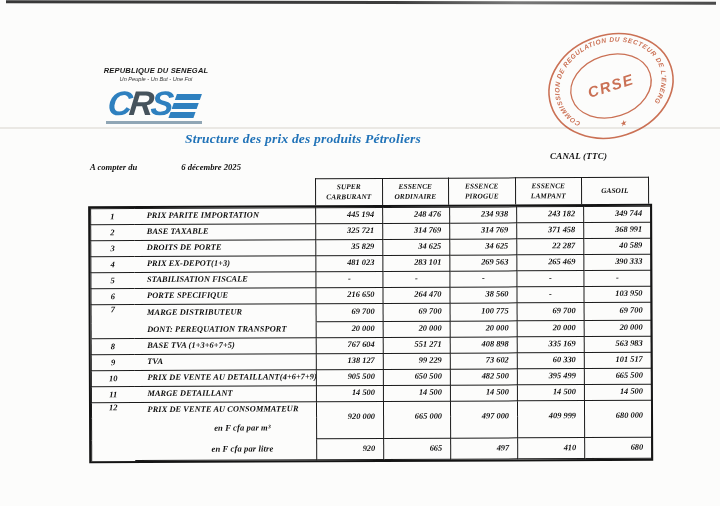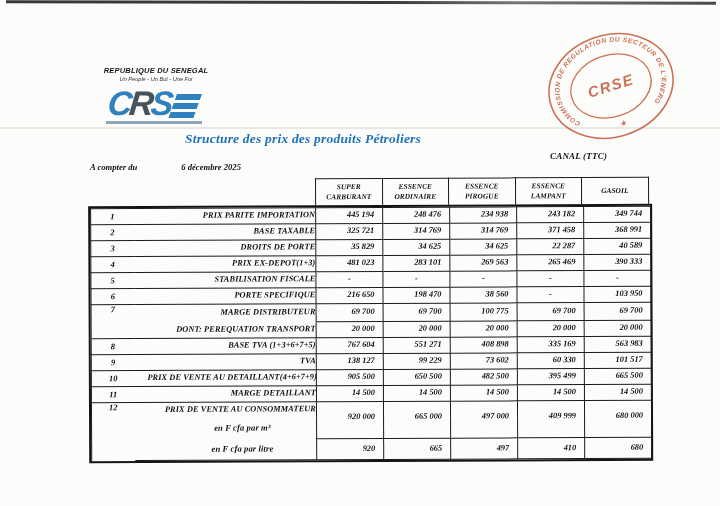--- a/index.html
+++ b/index.html
@@ -39,21 +39,21 @@
   .uh{width:67.5px;margin-left:-1px;border:1px solid #1a1a1a;border-bottom:none;
       box-sizing:border-box;display:flex;flex-direction:column;justify-content:center;
       text-align:center;font-size:7.3px;font-weight:bold;line-height:1.35;letter-spacing:.1px;
       background:#fcfcfb;}
   .uh:first-child{margin-left:0;}
   .tbl-wrap{position:absolute;top:27px;left:0;width:564px;border:2px solid #141414;box-sizing:border-box;}
   table{width:100%;border-collapse:collapse;table-layout:fixed;}
   td{border:1px solid #1b1b1b;font-weight:bold;font-size:8.3px;color:#0e0e0e;
      padding:0;line-height:1.05;overflow:hidden;white-space:nowrap;}
   td.num{text-align:center;border-right:none;font-size:8.5px;}
-  td.lbl{border-left:none;padding-left:13px;text-align:right;letter-spacing:.1px;}
+  td.lbl{border-left:none;padding-left:13px;text-align:left;letter-spacing:.1px;}
   td.val{text-align:right;padding-right:8px;font-size:8.4px;}
   td.dash{text-align:center;padding-right:0;}
   td.nb{border-bottom:none;}
   td.nt{border-top:none;}
   td.tall{vertical-align:bottom;padding-bottom:16px;}
   td.unit{text-align:center;padding-left:34px;font-size:8.6px;}
   tr.h16{height:16px;} tr.h18{height:18px;} tr.h15{height:15px;}
   tr.h22{height:22px;} tr.h21{height:21px;}
 </style>
 </head>
@@ -173,21 +173,21 @@
               <td class="val dash">-</td>
               <td class="val dash">-</td>
               <td class="val dash">-</td>
               <td class="val dash">-</td>
               <td class="val dash">-</td>
             </tr>
             <tr class="h16">
               <td class="num">6</td>
               <td class="lbl">PORTE SPECIFIQUE</td>
               <td class="val">216 650</td>
-              <td class="val">198 470</td>
+              <td class="val">264 470</td>
               <td class="val">38 560</td>
               <td class="val dash">-</td>
               <td class="val">103 950</td>
             </tr>
             <tr class="h18">
               <td class="num nb" rowspan="2" style="vertical-align: top;">7</td>
               <td class="lbl nb">MARGE DISTRIBUTEUR</td>
               <td class="val">69 700</td>
               <td class="val">69 700</td>
               <td class="val">100 775</td>

